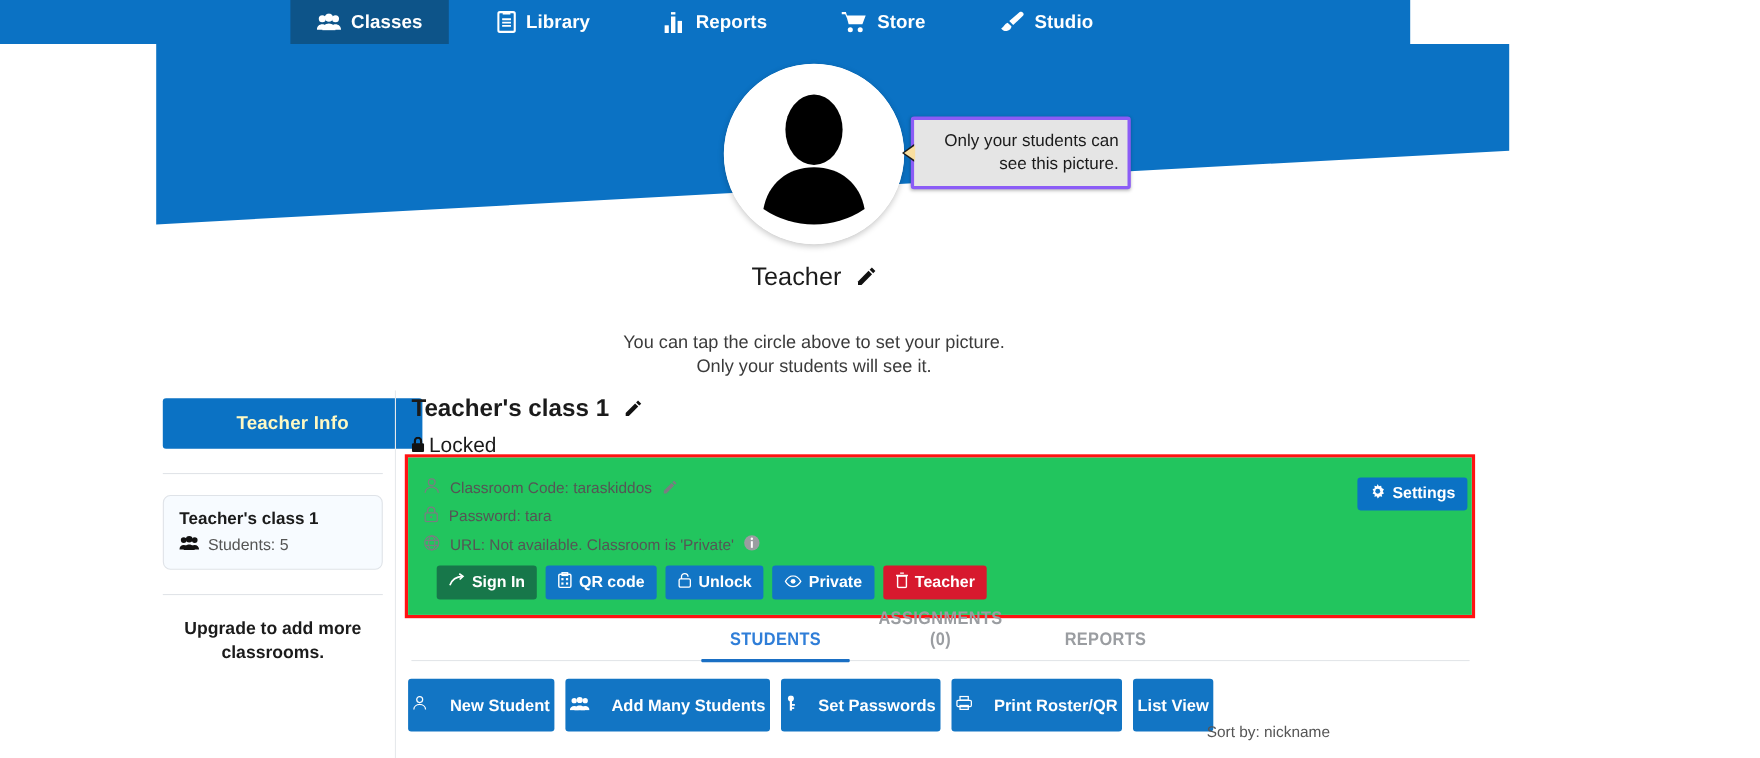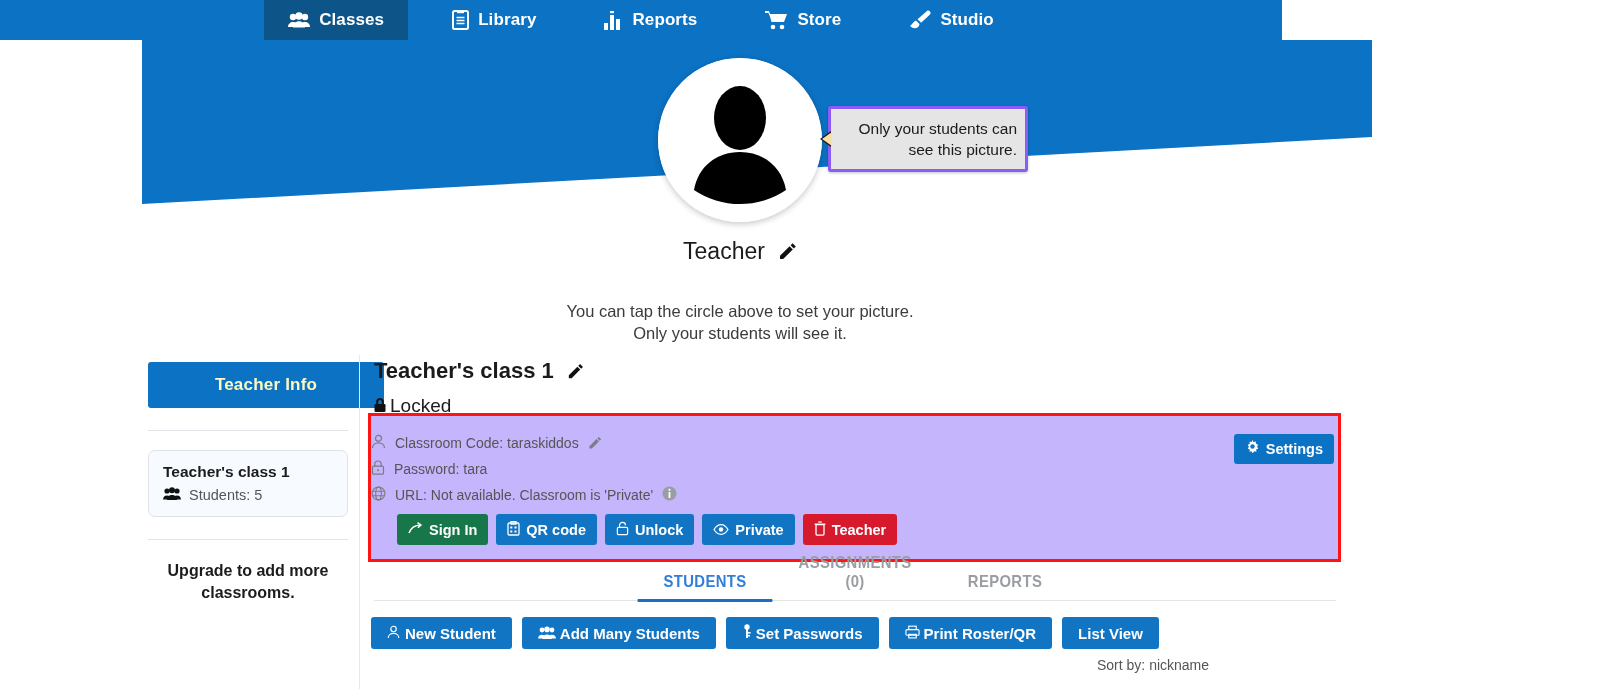--- a/index.html
+++ b/index.html
@@ -109,21 +109,21 @@
     font-size:19px;color:#1b1b1b;
   }
 
   
   .redbox{
     position:absolute;left:368px;top:413px;width:973px;height:149px;
     border:3px solid #ff1313;box-sizing:border-box;
   }
   .infopanel{
     position:absolute;left:0;top:0;right:0;bottom:0;
-    background:#c4b5fd;box-sizing:border-box;padding:14px 0 0 0;
+    background:#22c55e;box-sizing:border-box;padding:14px 0 0 14px;
   }
   .irow{display:flex;align-items:center;gap:9px;height:26px;color:#555;font-size:14px;}
   .irow .itxt{color:#555;}
   .irow .pen{display:flex;align-items:center;cursor:pointer;}
   .settings-btn{
     position:absolute;right:4px;top:18px;height:30px;
     background:#0b72c4;color:#fff;border-radius:3px;
     display:flex;align-items:center;gap:6px;padding:0 11px;
     font-size:14.5px;font-weight:700;cursor:pointer;
   }
@@ -151,22 +151,22 @@
   }
   .tab.active{color:#2f7ed8;}
   .tab.active:after{
     content:"";position:absolute;left:0;right:0;bottom:-2px;height:3px;
     background:#1a6fc4;border-radius:1px;
   }
 
   
   .botbar{position:absolute;left:371px;top:617px;display:flex;gap:10px;}
   .bbtn{
-    height:32px;background:#1275c4;color:#fff;border-radius:3px;
-    display:flex;align-items:center;gap:4px;padding:0 16px;
+    height:48px;background:#1275c4;color:#fff;border-radius:3px;
+    display:flex;align-items:center;gap:20px;padding:0 4px;
     font-size:15px;font-weight:700;cursor:pointer;white-space:nowrap;
   }
   .sortby{
     position:absolute;left:1097px;top:657px;font-size:14px;color:#555;
   }
 </style>
 </head>
 <body>
 
 <div class="page">

